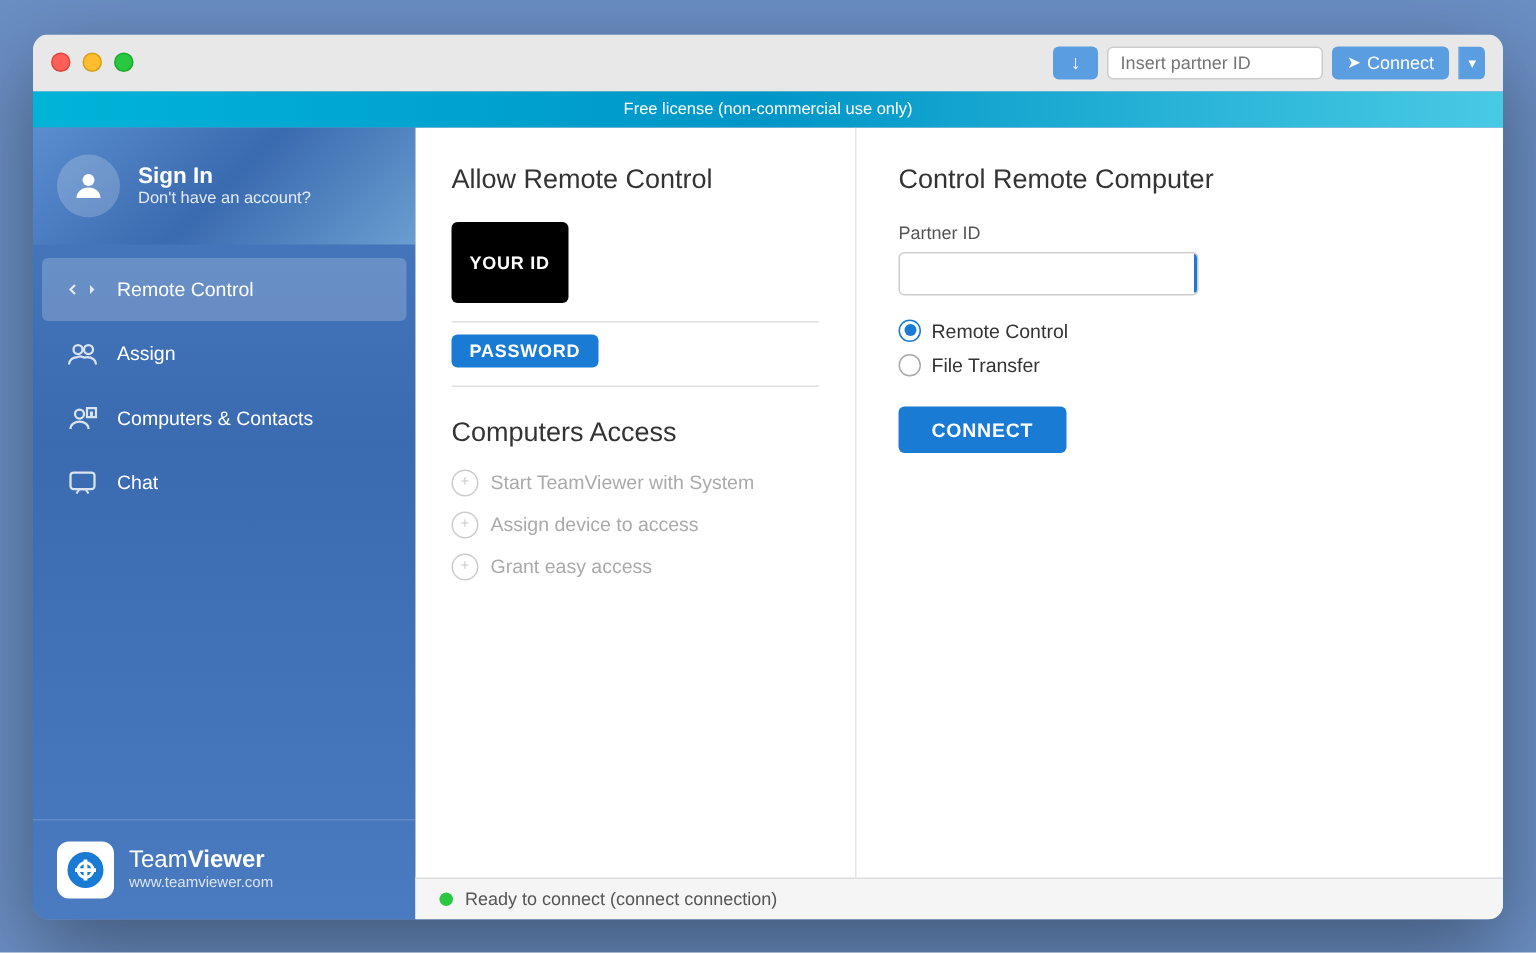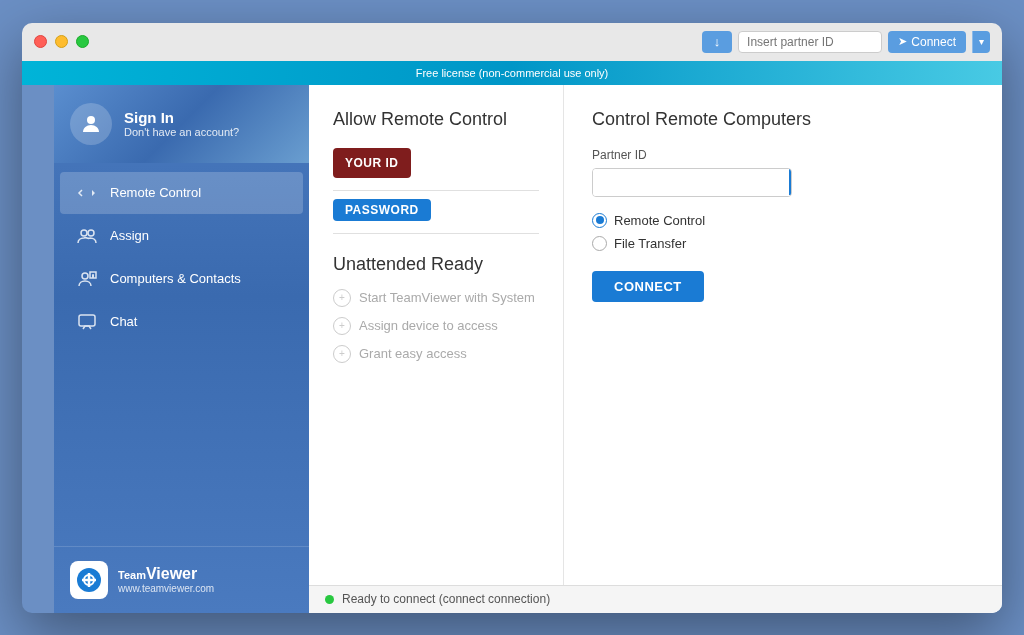--- a/index.html
+++ b/index.html
@@ -97,21 +97,20 @@
       justify-content: center;
       font-size: 11px;
       color: white;
       flex-shrink: 0;
     }
     
     .main {
       display: flex;
       flex: 1;
       overflow: hidden;
-      margin-left: 32px;
     }
     
     .sidebar {
       width: 255px;
       background: linear-gradient(180deg, #4a7abf 0%, #3a6aaf 40%, #4a7abf 100%);
       display: flex;
       flex-direction: column;
       flex-shrink: 0;
     }
     .sidebar-header {
@@ -159,54 +158,54 @@
       gap: 10px;
       border-top: 1px solid rgba(255,255,255,0.15);
     }
     .tv-logo-box {
       width: 38px; height: 38px;
       background: white;
       border-radius: 8px;
       display: flex; align-items: center; justify-content: center;
     }
     .tv-brand-text { color: white; font-size: 12px; }
-    .tv-brand-text .team { font-weight: 700; font-size: 11px; }
+    .tv-brand-text .team { font-weight: 400; font-size: 16px; }
     .tv-brand-text .viewer { font-weight: 700; font-size: 16px; }
     .tv-brand-text .url { font-size: 10px; opacity: 0.8; display: block; text-align: center; }
     
     .content {
       flex: 1;
       background: white;
       display: flex;
       flex-direction: column;
     }
     .content-body {
       display: flex;
       flex: 1;
       overflow: hidden;
     }
     
     .left-panel {
-      width: 255px;
+      width: 294px;
       padding: 24px 24px;
       border-right: 1px solid #e5e5e5;
       flex-shrink: 0;
     }
     .panel-title {
       font-size: 18px;
       font-weight: 400;
       color: #333;
       margin-bottom: 18px;
     }
     .id-badge {
-      background: #7f1d1d;
+      background: #000000;
       color: white;
       font-size: 12px;
       font-weight: 700;
-      padding: 8px 12px;
+      padding: 20px 12px;
       border-radius: 4px;
       display: inline-block;
       letter-spacing: 0.5px;
       margin-bottom: 4px;
     }
     .id-divider {
       width: 100%;
       height: 1px;
       background: #e0e0e0;
       margin: 8px 0;
@@ -450,37 +449,37 @@
     <div class="content">
       <div class="content-body">
 
         <div class="left-panel">
           <div class="panel-title">Allow Remote Control</div>
           <span class="id-badge">YOUR ID</span>
           <div class="id-divider"></div>
           <span class="pass-badge">PASSWORD</span>
           <div class="pass-divider"></div>
 
-          <div class="unattended-title">Unattended Ready</div>
+          <div class="unattended-title">Computers Access</div>
           <div class="unattended-item">
             <div class="circle-icon">+</div>
             <span>Start TeamViewer with System</span>
           </div>
           <div class="unattended-item">
             <div class="circle-icon">+</div>
             <span>Assign device to access</span>
           </div>
           <div class="unattended-item">
             <div class="circle-icon">+</div>
             <span>Grant easy access</span>
           </div>
         </div>
 
         <div class="right-panel">
-          <div class="right-title">Control Remote Computers</div>
+          <div class="right-title">Control Remote Computer</div>
           <div class="partner-label">Partner ID</div>
           <div class="partner-field-wrap">
             <input class="partner-field" type="text" style="">
             <div class="partner-dropdown">▾</div>
           </div>
           <div class="radio-group">
             <div class="radio-item">
               <div class="radio-circle checked"></div>
               <span>Remote Control</span>
             </div>

